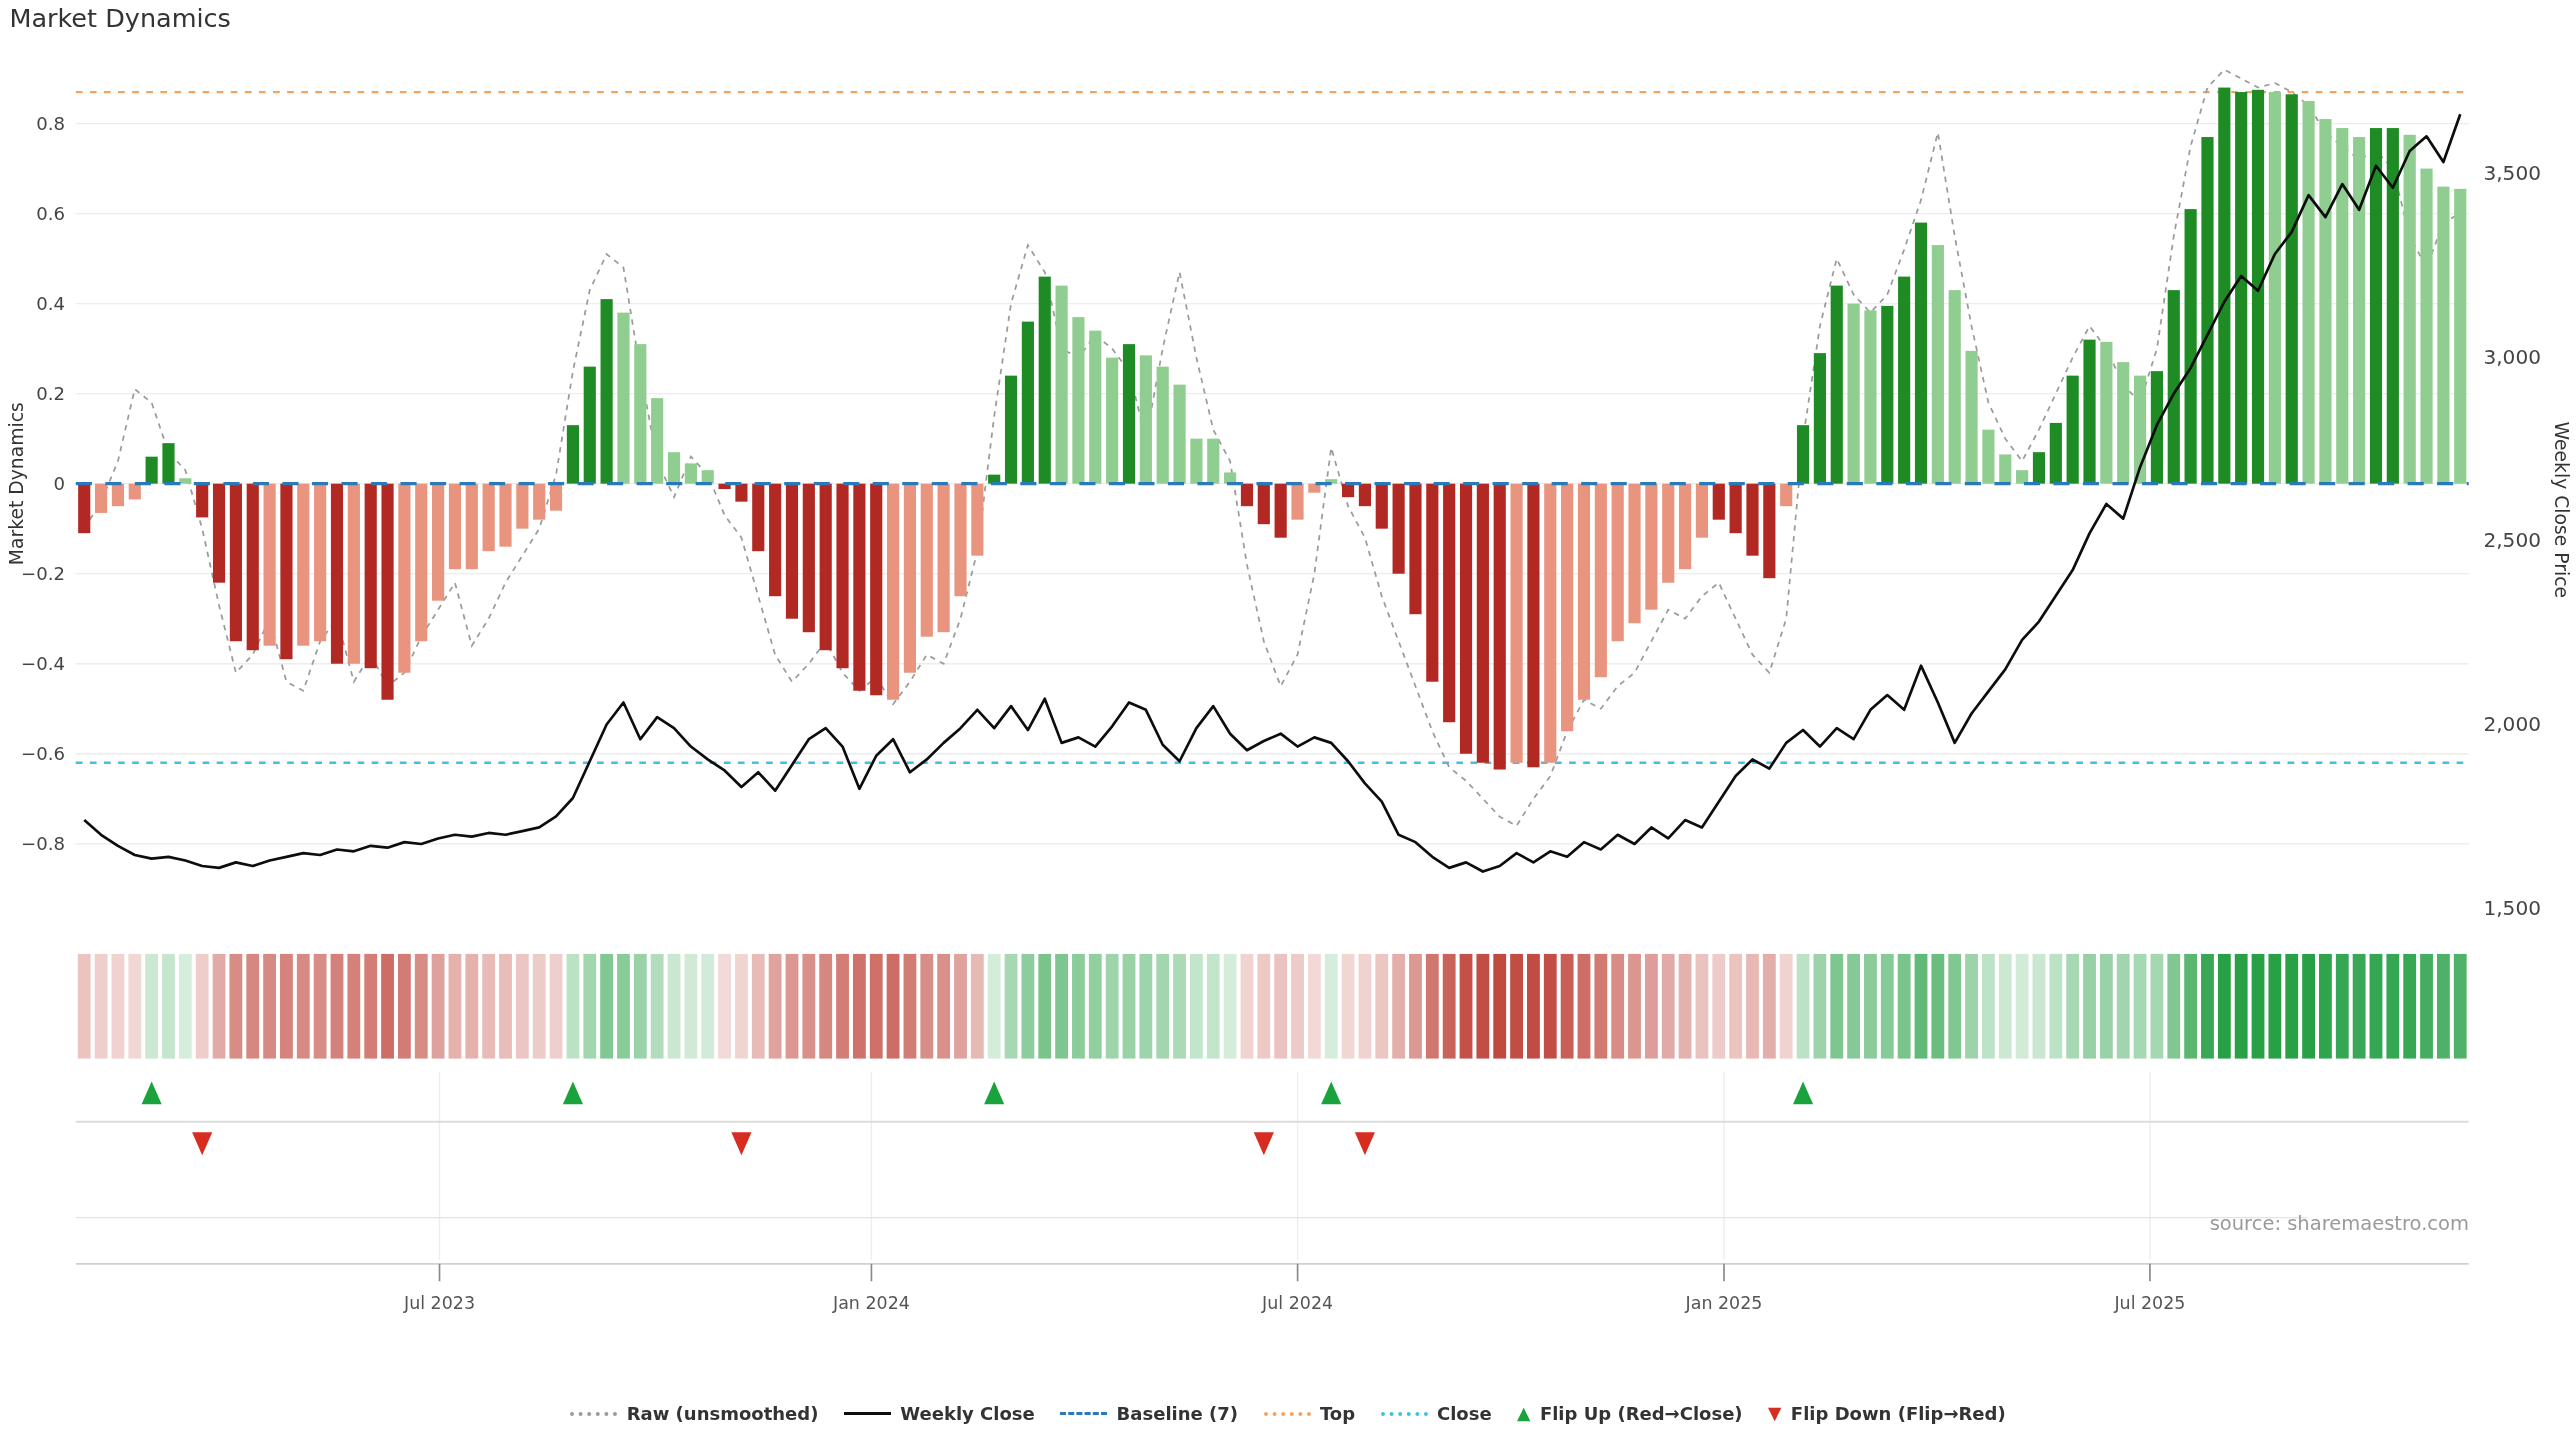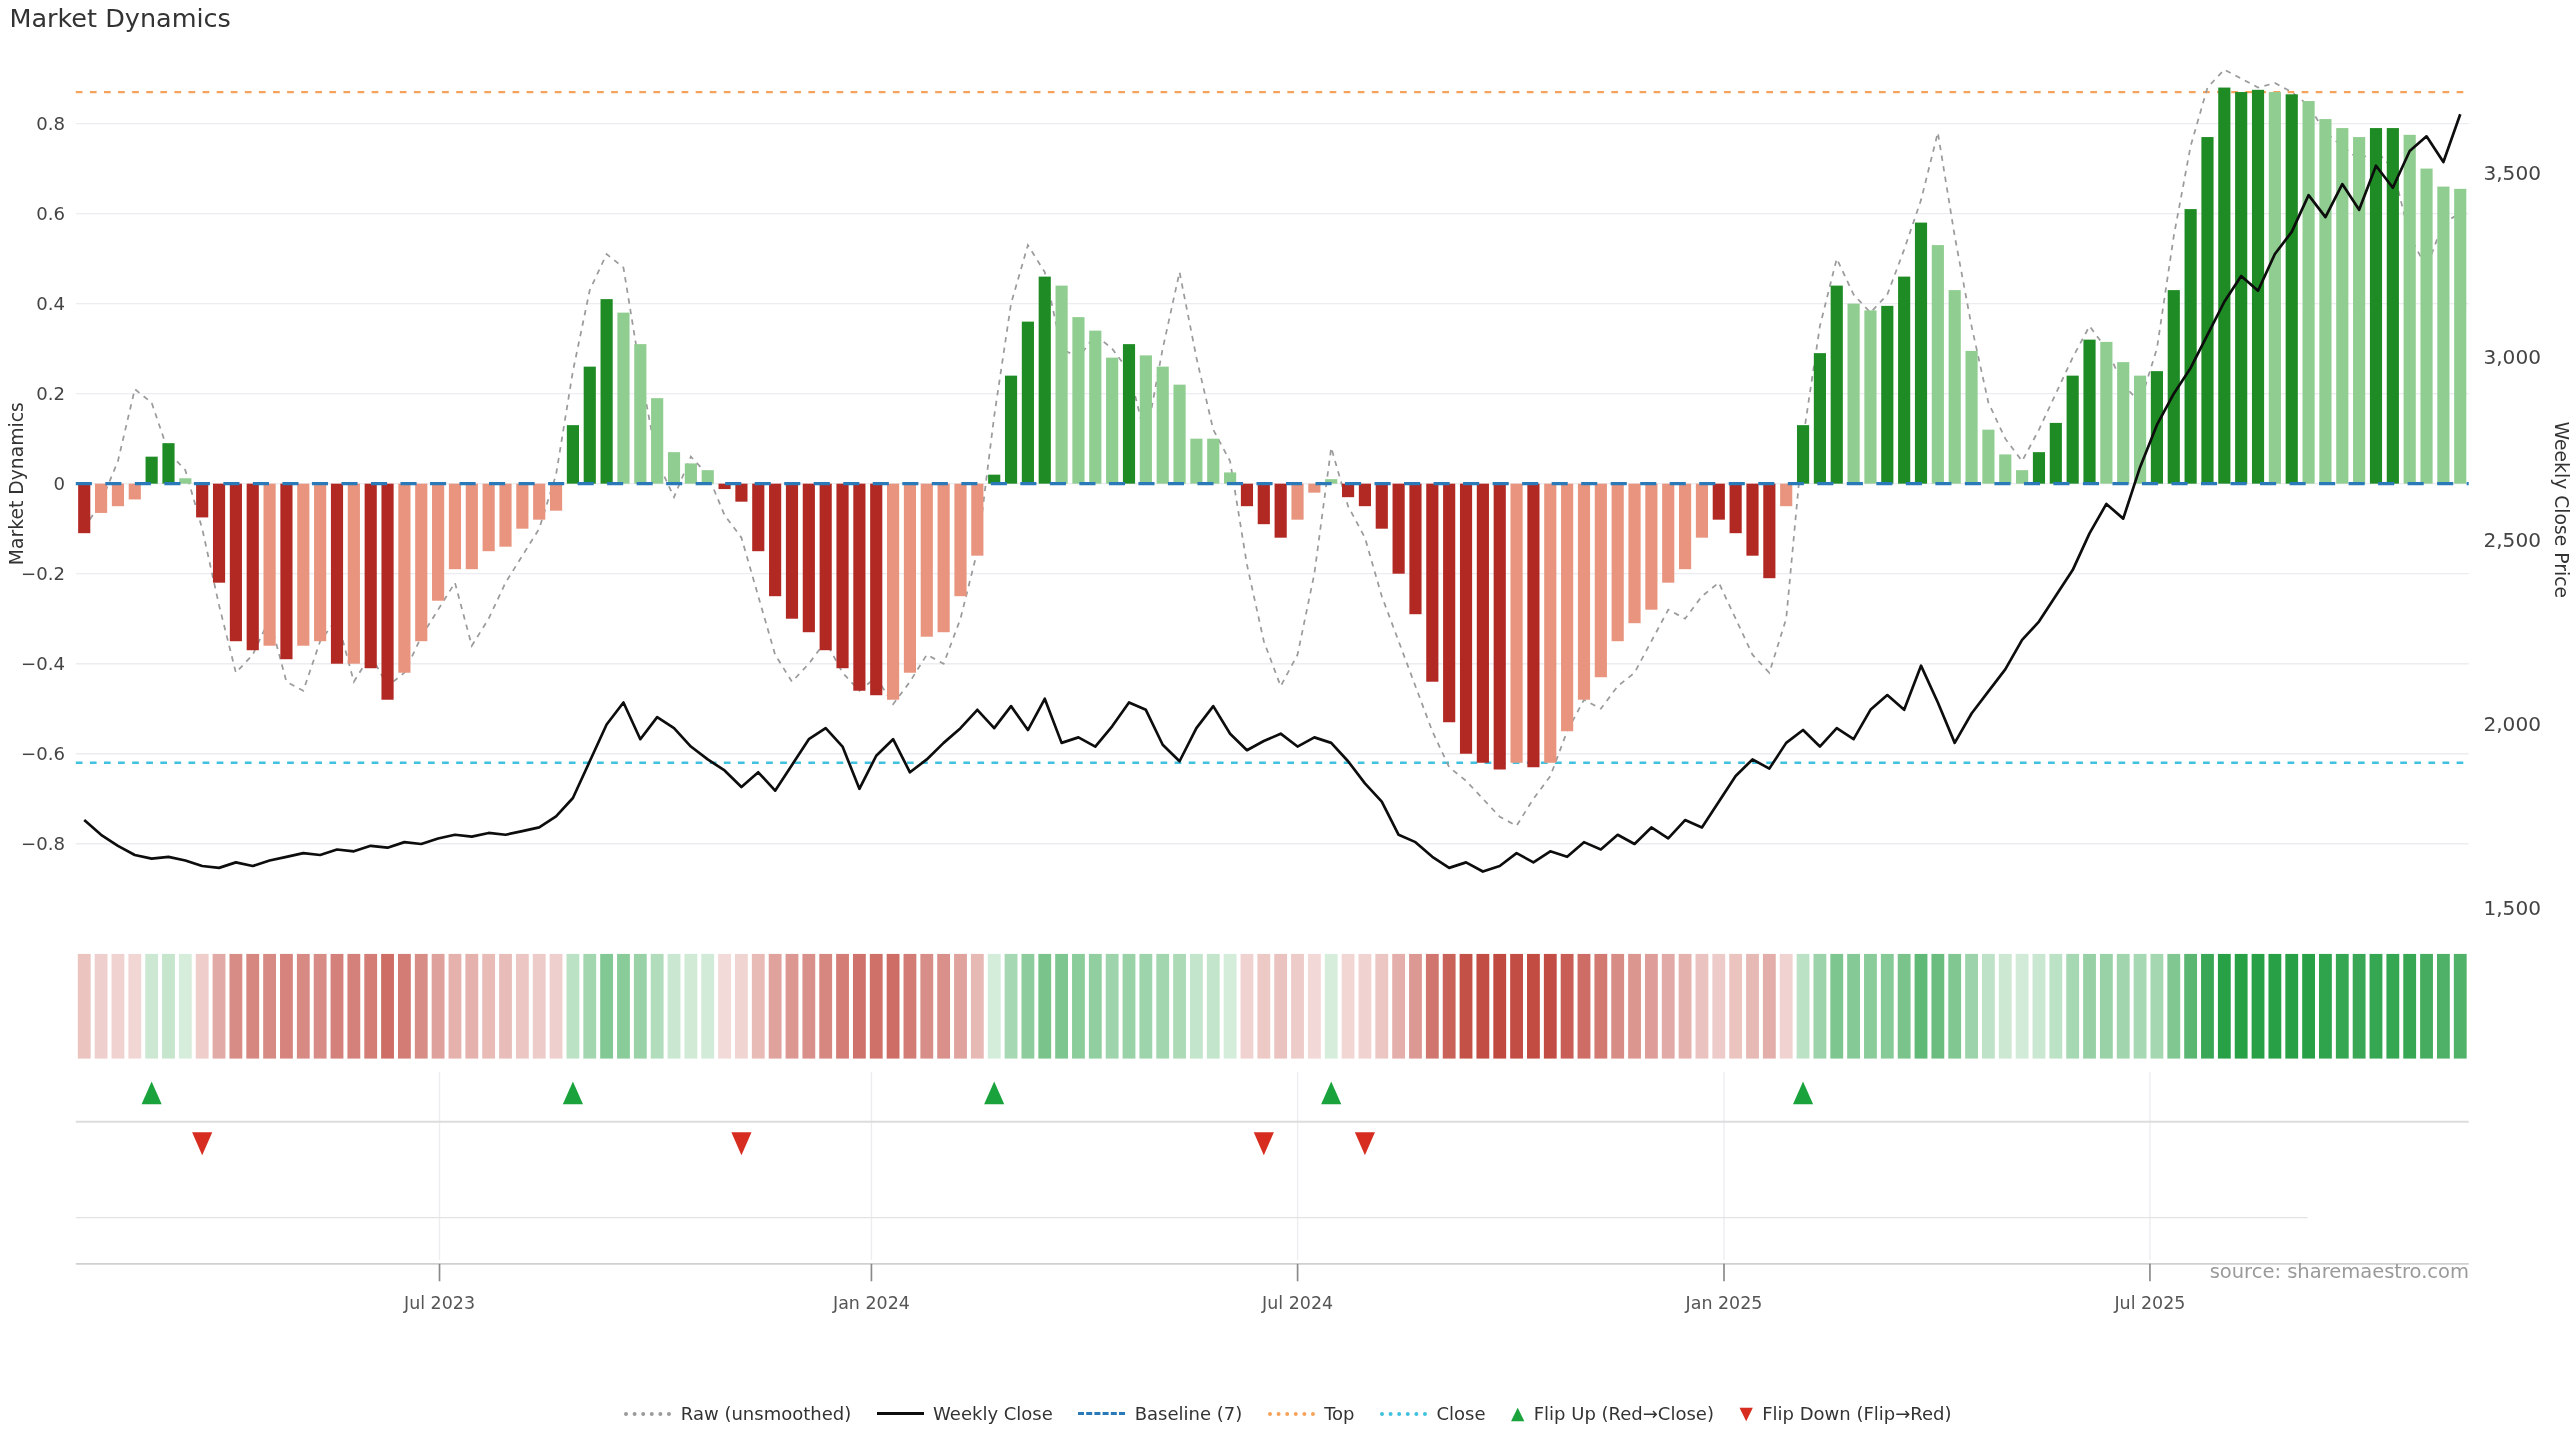--- a/index.html
+++ b/index.html
@@ -1,26 +1,26 @@
 <!DOCTYPE html>
 <html style="font-size:10.7px"><head>
 <meta charset="utf-8">
 <style>
   html,body{margin:0;padding:0;background:#ffffff;}
   body{width:2576px;height:1449px;position:relative;font-family:"DejaVu Sans",sans-serif;overflow:hidden;}
   #chart-svg{position:absolute;left:0;top:0;}
   .page-title{position:absolute;left:9.4px;top:2.7px;font-size:25.5px;color:#333;}
-  .legend{position:absolute;left:0;top:1403px;width:2576px;display:flex;justify-content:center;align-items:flex-end;gap:25.5px;}
+  .legend{position:absolute;left:0;top:1403px;width:2576px;display:flex;justify-content:center;align-items:flex-end;gap:25.5px;font-weight:bold;}
   .legend-item{display:flex;align-items:center;gap:9.4px;font-size:18px;color:#333;}
   .sw{display:inline-block;width:47px;height:0;border-top-width:3.4px;}
   .sw.solid{border-top-style:solid;}
   .sw.dashed{border-top-style:dashed;}
   .sw.dotted{border-top-style:dotted;border-top-width:4.7px;}
   .tri{font-size:17.4px;line-height:1;}
-  .src{position:absolute;font-size:19.5px;color:#9a9a9a;margin-top:48px;}
+  .src{position:absolute;font-size:19.5px;color:#9a9a9a;}
 </style>
 </head>
 <body>
 
 <div class="page-title">Market Dynamics</div>
 
 <svg id="chart-svg" width="2576" height="1449" viewBox="0 0 3840 2160">
     <line x1="113" x2="3680" y1="184.19999999999993" y2="184.19999999999993" stroke="#ececf1" stroke-width="2"></line>
     <text x="97" y="194.19999999999993" text-anchor="end" font-size="27" fill="#444">0.8</text>
     <line x1="113" x2="3680" y1="318.40000000000003" y2="318.40000000000003" stroke="#ececf1" stroke-width="2"></line>

